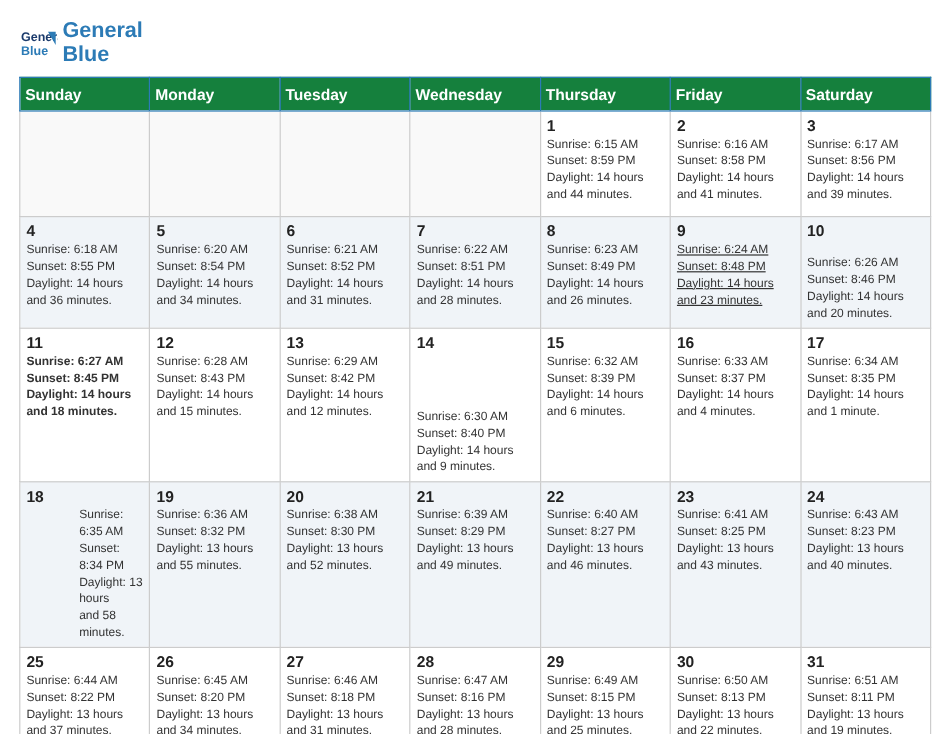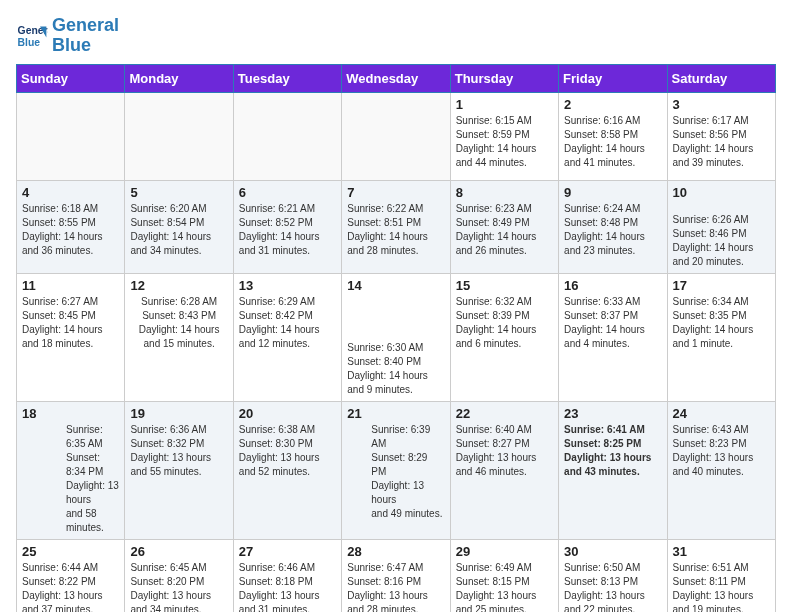--- a/index.html
+++ b/index.html
@@ -46,21 +46,21 @@
     .location {
       font-size: 15px;
       color: #444;
     }
     .calendar {
       width: 100%;
       border-collapse: collapse;
       margin-top: 4px;
     }
     .calendar th {
-      background: #6d28d9;
+      background: #15803d;
       color: #fff;
       font-size: 13px;
       font-weight: bold;
       padding: 6px 4px;
       text-align: left;
       border: 1px solid #2c7bb6;
     }
     .calendar td {
       vertical-align: top;
       width: calc(100%/7);
@@ -182,44 +182,44 @@
         </td>
         <td>
           <div class="day-number">8</div>
           <div class="day-info" style="white-space: pre-line;">Sunrise: 6:23 AM
 Sunset: 8:49 PM
 Daylight: 14 hours
 and 26 minutes.</div>
         </td>
         <td>
           <div class="day-number">9</div>
-          <div class="day-info" style="white-space: pre-line;">Sunrise: 6:24 AM
+          <div class="day-info" style="white-space: pre-line; text-decoration: underline;">Sunrise: 6:24 AM
 Sunset: 8:48 PM
 Daylight: 14 hours
 and 23 minutes.</div>
         </td>
         <td>
           <div class="day-number">10</div>
           <div class="day-info" style="white-space: pre-line; margin-top: 13px;">Sunrise: 6:26 AM
 Sunset: 8:46 PM
 Daylight: 14 hours
 and 20 minutes.</div>
         </td>
       </tr>
       <tr>
         <td>
           <div class="day-number">11</div>
-          <div class="day-info" style="white-space: pre-line;">Sunrise: 6:27 AM
+          <div class="day-info" style="white-space: pre-line; font-weight: bold;">Sunrise: 6:27 AM
 Sunset: 8:45 PM
 Daylight: 14 hours
 and 18 minutes.</div>
         </td>
         <td>
           <div class="day-number">12</div>
-          <div class="day-info" style="white-space: pre-line; text-align: center;">Sunrise: 6:28 AM
+          <div class="day-info" style="white-space: pre-line;">Sunrise: 6:28 AM
 Sunset: 8:43 PM
 Daylight: 14 hours
 and 15 minutes.</div>
         </td>
         <td>
           <div class="day-number">13</div>
           <div class="day-info" style="white-space: pre-line;">Sunrise: 6:29 AM
 Sunset: 8:42 PM
 Daylight: 14 hours
 and 12 minutes.</div>
@@ -270,35 +270,35 @@
         </td>
         <td>
           <div class="day-number">20</div>
           <div class="day-info" style="white-space: pre-line;">Sunrise: 6:38 AM
 Sunset: 8:30 PM
 Daylight: 13 hours
 and 52 minutes.</div>
         </td>
         <td>
           <div class="day-number">21</div>
-          <div class="day-info" style="white-space: pre-line; margin-left: 24px;">Sunrise: 6:39 AM
+          <div class="day-info" style="white-space: pre-line;">Sunrise: 6:39 AM
 Sunset: 8:29 PM
 Daylight: 13 hours
 and 49 minutes.</div>
         </td>
         <td>
           <div class="day-number">22</div>
           <div class="day-info" style="white-space: pre-line;">Sunrise: 6:40 AM
 Sunset: 8:27 PM
 Daylight: 13 hours
 and 46 minutes.</div>
         </td>
         <td>
           <div class="day-number">23</div>
-          <div class="day-info" style="white-space: pre-line; font-weight: bold;">Sunrise: 6:41 AM
+          <div class="day-info" style="white-space: pre-line;">Sunrise: 6:41 AM
 Sunset: 8:25 PM
 Daylight: 13 hours
 and 43 minutes.</div>
         </td>
         <td>
           <div class="day-number">24</div>
           <div class="day-info" style="white-space: pre-line;">Sunrise: 6:43 AM
 Sunset: 8:23 PM
 Daylight: 13 hours
 and 40 minutes.</div>

